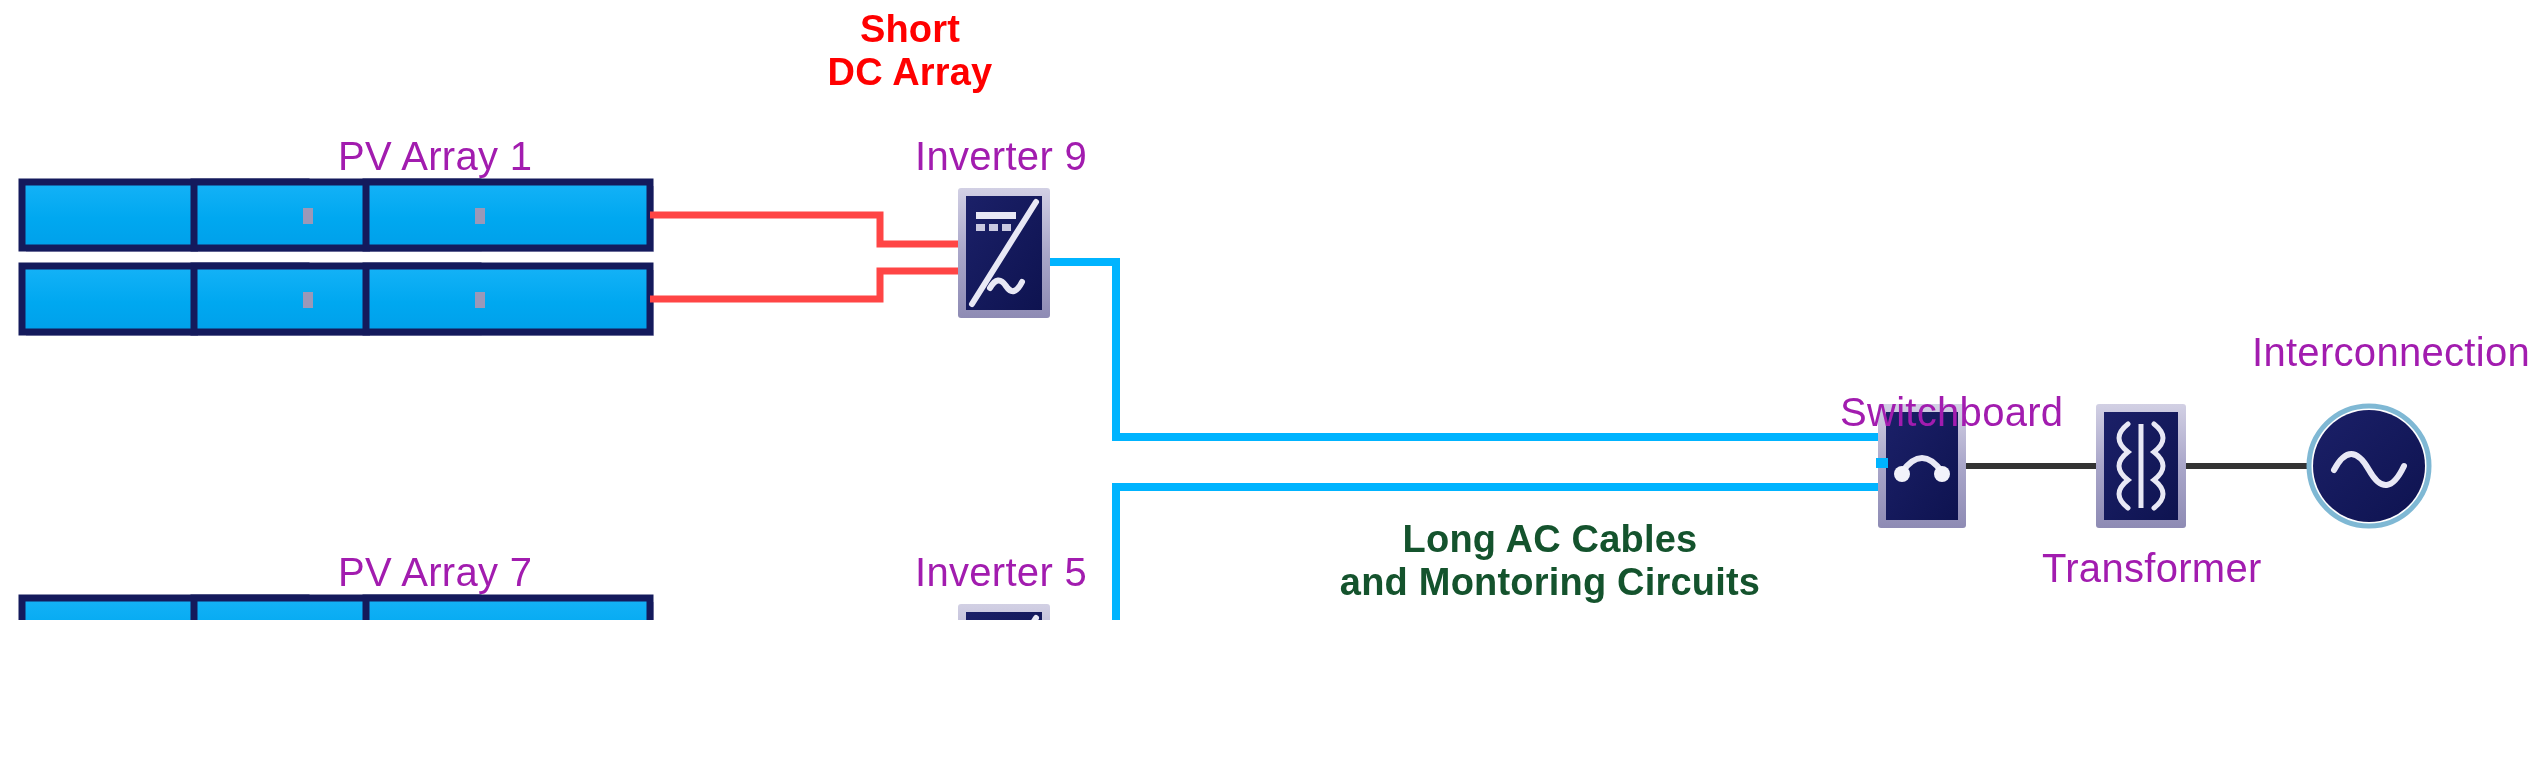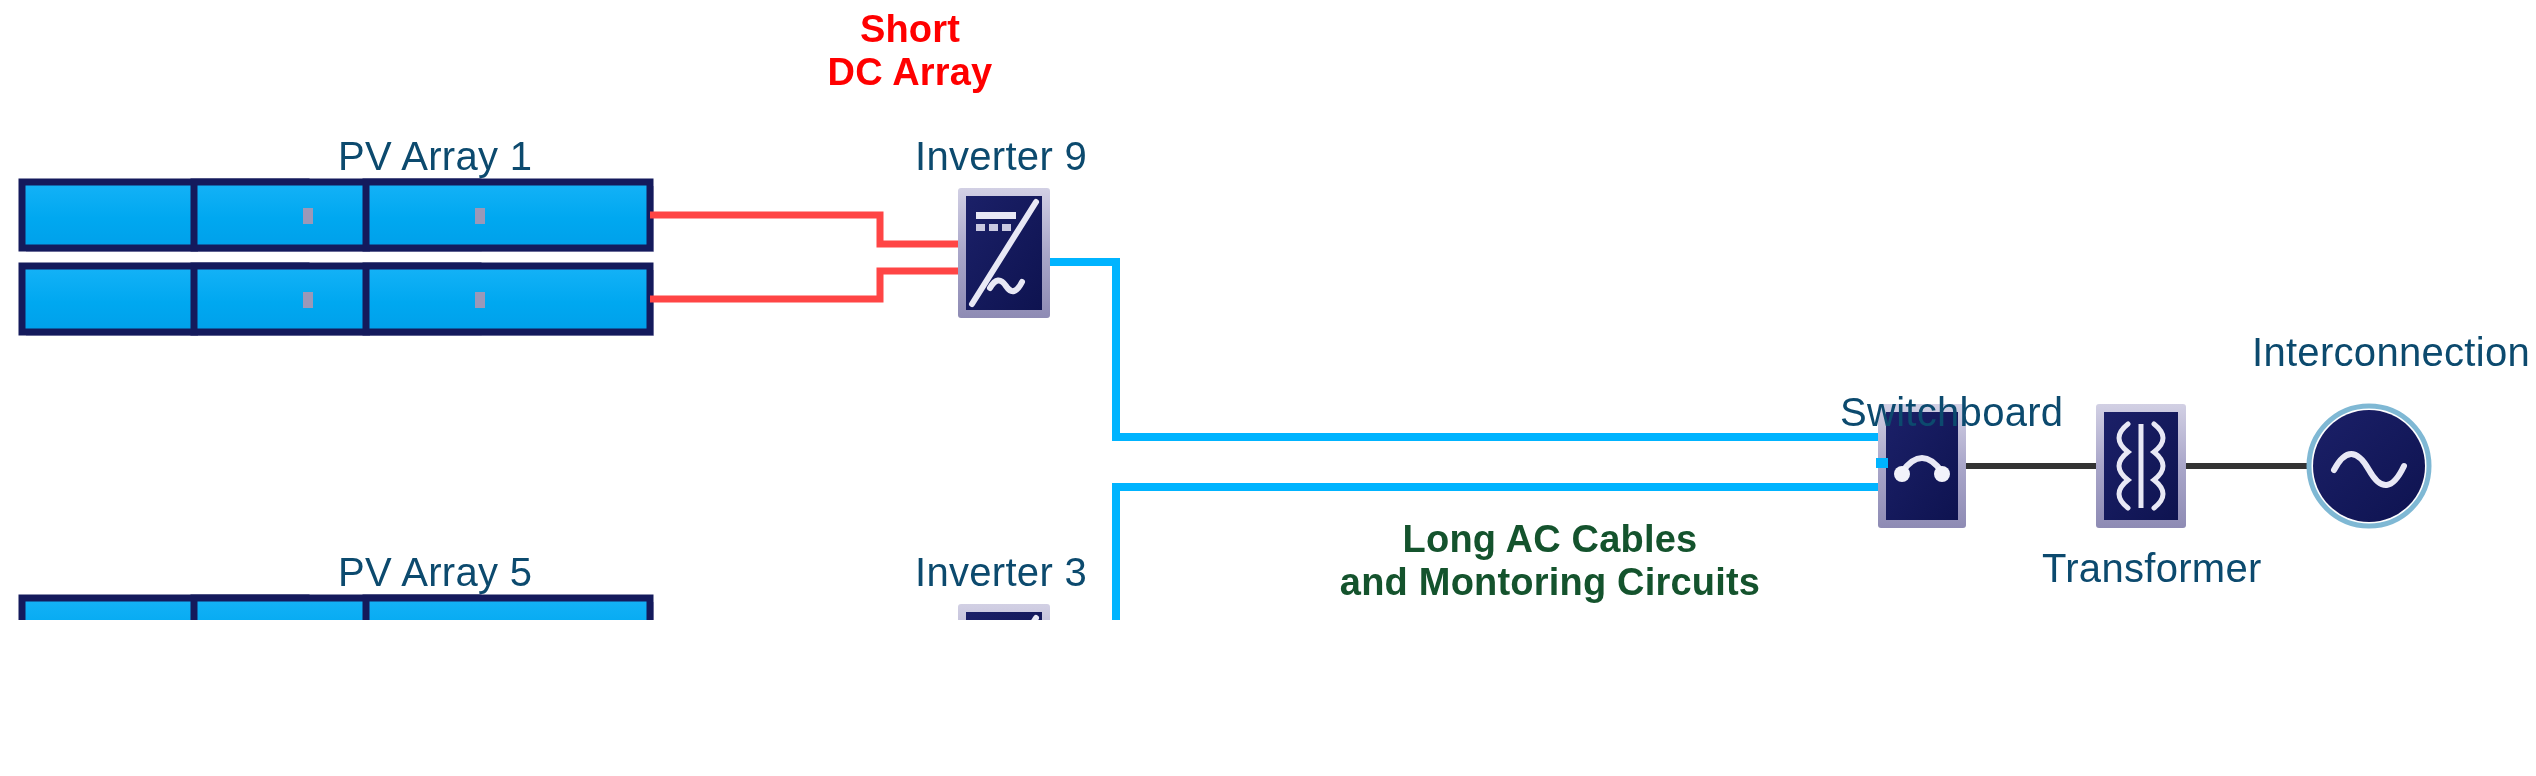--- a/index.html
+++ b/index.html
@@ -25,21 +25,21 @@
     width: 2536px;
     height: 776px;
     display: block;
   }
   .lbl {
     position: absolute;
     white-space: nowrap;
     line-height: 1.12;
   }
   .lbl-dark {
-    color: #0c4a6e;
+    color: #a21caf;
     font-size: 40px;
     font-weight: 400;
     letter-spacing: 0.3px;
   }
   .lbl-red {
     color: #ff0000;
     font-size: 38px;
     font-weight: bold;
     text-align: center;
     letter-spacing: 0.2px;
@@ -208,23 +208,23 @@
 
   <div class="lbl lbl-red" style="left:780px; top:8px; width:260px;">
     <span>Short</span>
     <span>DC Array</span>
   </div>
 
   <div class="lbl lbl-dark" style="left:338px; top:134px;">PV Array 1</div>
 
   <div class="lbl lbl-dark" style="left:915px; top:134px;">Inverter 9</div>
 
-  <div class="lbl lbl-dark" style="left:338px; top:550px;">PV Array 5</div>
-
-  <div class="lbl lbl-dark" style="left:915px; top:550px;">Inverter 3</div>
+  <div class="lbl lbl-dark" style="left:338px; top:550px;">PV Array 7</div>
+
+  <div class="lbl lbl-dark" style="left:915px; top:550px;">Inverter 5</div>
 
   <div class="lbl lbl-dark" style="left:1840px; top:342px;margin-top:48px;">Switchboard</div>
 
   <div class="lbl lbl-dark" style="left:2042px; top:546px;">Transformer</div>
 
   <div class="lbl lbl-dark" style="left:2224px; top:330px;margin-left:28px;">Interconnection</div>
 
   <div class="lbl lbl-cyan" style="left:1290px; top:518px; width:520px;">
     <span>Long AC Cables</span>
     <span>and Montoring Circuits</span>

